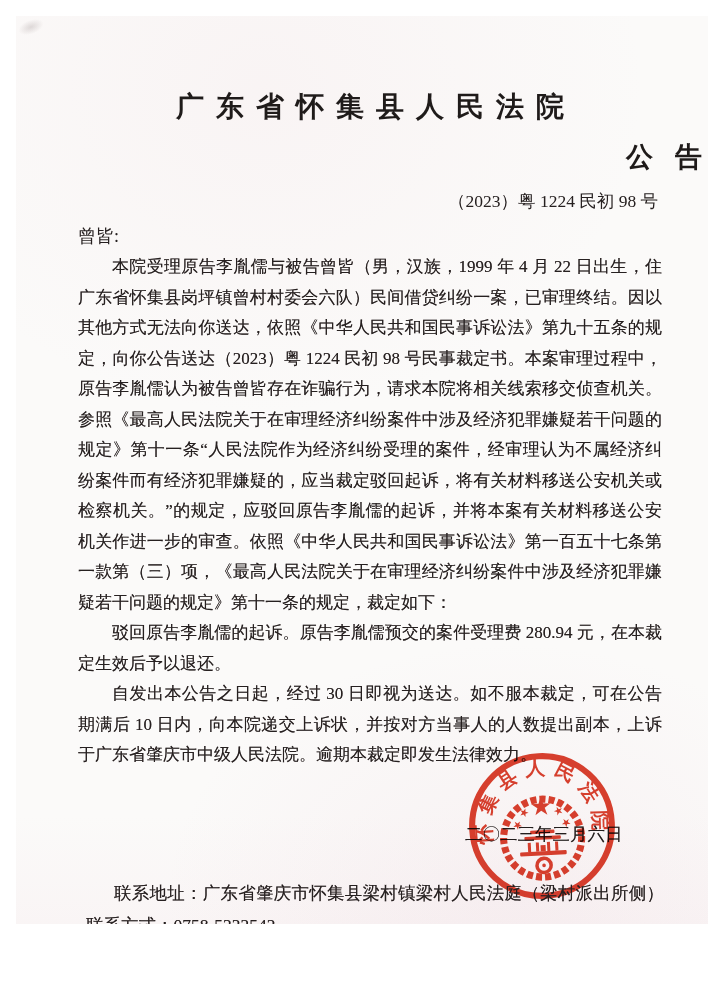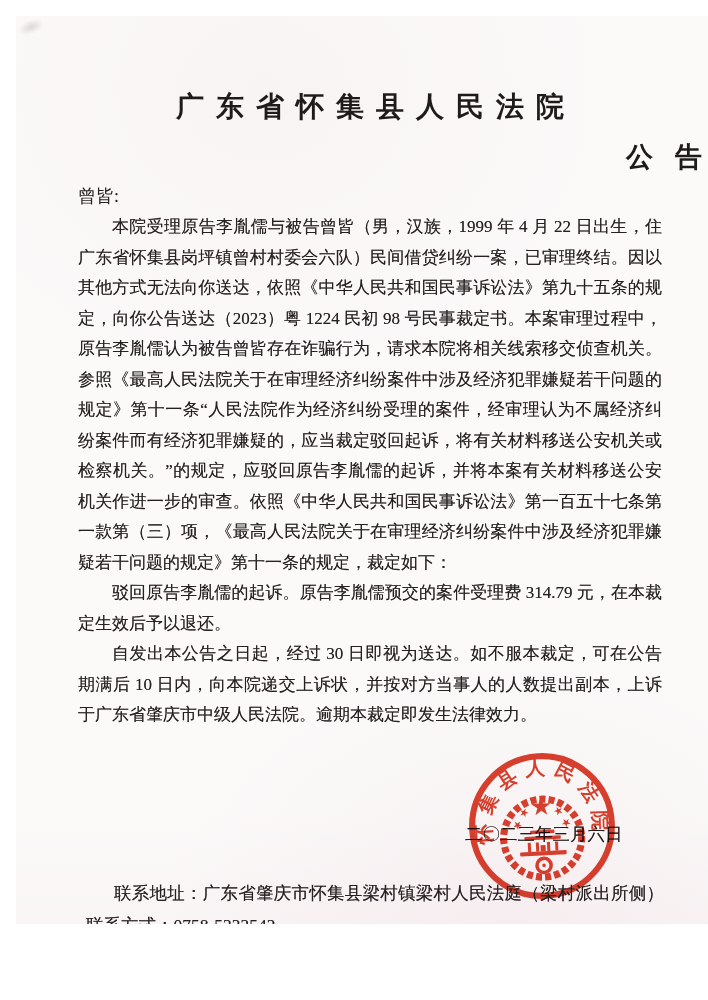--- a/index.html
+++ b/index.html
@@ -80,26 +80,27 @@
 </style>
 </head>
 <body>
 
 <div class="page">
 
   <h1 class="court-name">广东省怀集县人民法院</h1>
 
   <h2 class="doc-type">公告</h2>
 
+  <div class="case-number">（2023）粤 1224 民初 98 号</div>
 
   <div class="addressee">曾皆:</div>
 
   <div class="body-text">
     <p>本院受理原告李胤儒与被告曾皆（男，汉族，1999 年 4 月 22 日出生，住广东省怀集县岗坪镇曾村村委会六队）民间借贷纠纷一案，已审理终结。因以其他方式无法向你送达，依照《中华人民共和国民事诉讼法》第九十五条的规定，向你公告送达（2023）粤 1224 民初 98 号民事裁定书。本案审理过程中，原告李胤儒认为被告曾皆存在诈骗行为，请求本院将相关线索移交侦查机关。参照《最高人民法院关于在审理经济纠纷案件中涉及经济犯罪嫌疑若干问题的规定》第十一条“人民法院作为经济纠纷受理的案件，经审理认为不属经济纠纷案件而有经济犯罪嫌疑的，应当裁定驳回起诉，将有关材料移送公安机关或检察机关。”的规定，应驳回原告李胤儒的起诉，并将本案有关材料移送公安机关作进一步的审查。依照《中华人民共和国民事诉讼法》第一百五十七条第一款第（三）项，《最高人民法院关于在审理经济纠纷案件中涉及经济犯罪嫌疑若干问题的规定》第十一条的规定，裁定如下：</p>
-    <p>驳回原告李胤儒的起诉。原告李胤儒预交的案件受理费 314.79 元，在本裁定生效后予以退还。</p>
+    <p>驳回原告李胤儒的起诉。原告李胤儒预交的案件受理费 280.94 元，在本裁定生效后予以退还。</p>
     <p>自发出本公告之日起，经过 30 日即视为送达。如不服本裁定，可在公告期满后 10 日内，向本院递交上诉状，并按对方当事人的人数提出副本，上诉于广东省肇庆市中级人民法院。逾期本裁定即发生法律效力。</p>
   </div>
 
   <div class="date-line">二〇二三年三月六日</div>
 
   <svg class="seal" viewBox="0 0 160 160" xmlns="http://www.w3.org/2000/svg">
     <defs>
       <path id="sealArc" d="M 33.8 101.6 A 51 51 0 1 1 126.2 101.6" fill="none"></path>
       <polygon id="star" points="0,-10 2.25,-3.09 9.51,-3.09 3.63,1.18 5.88,8.09 0,3.82 -5.88,8.09 -3.63,1.18 -9.51,-3.09 -2.25,-3.09"></polygon>
     </defs>

